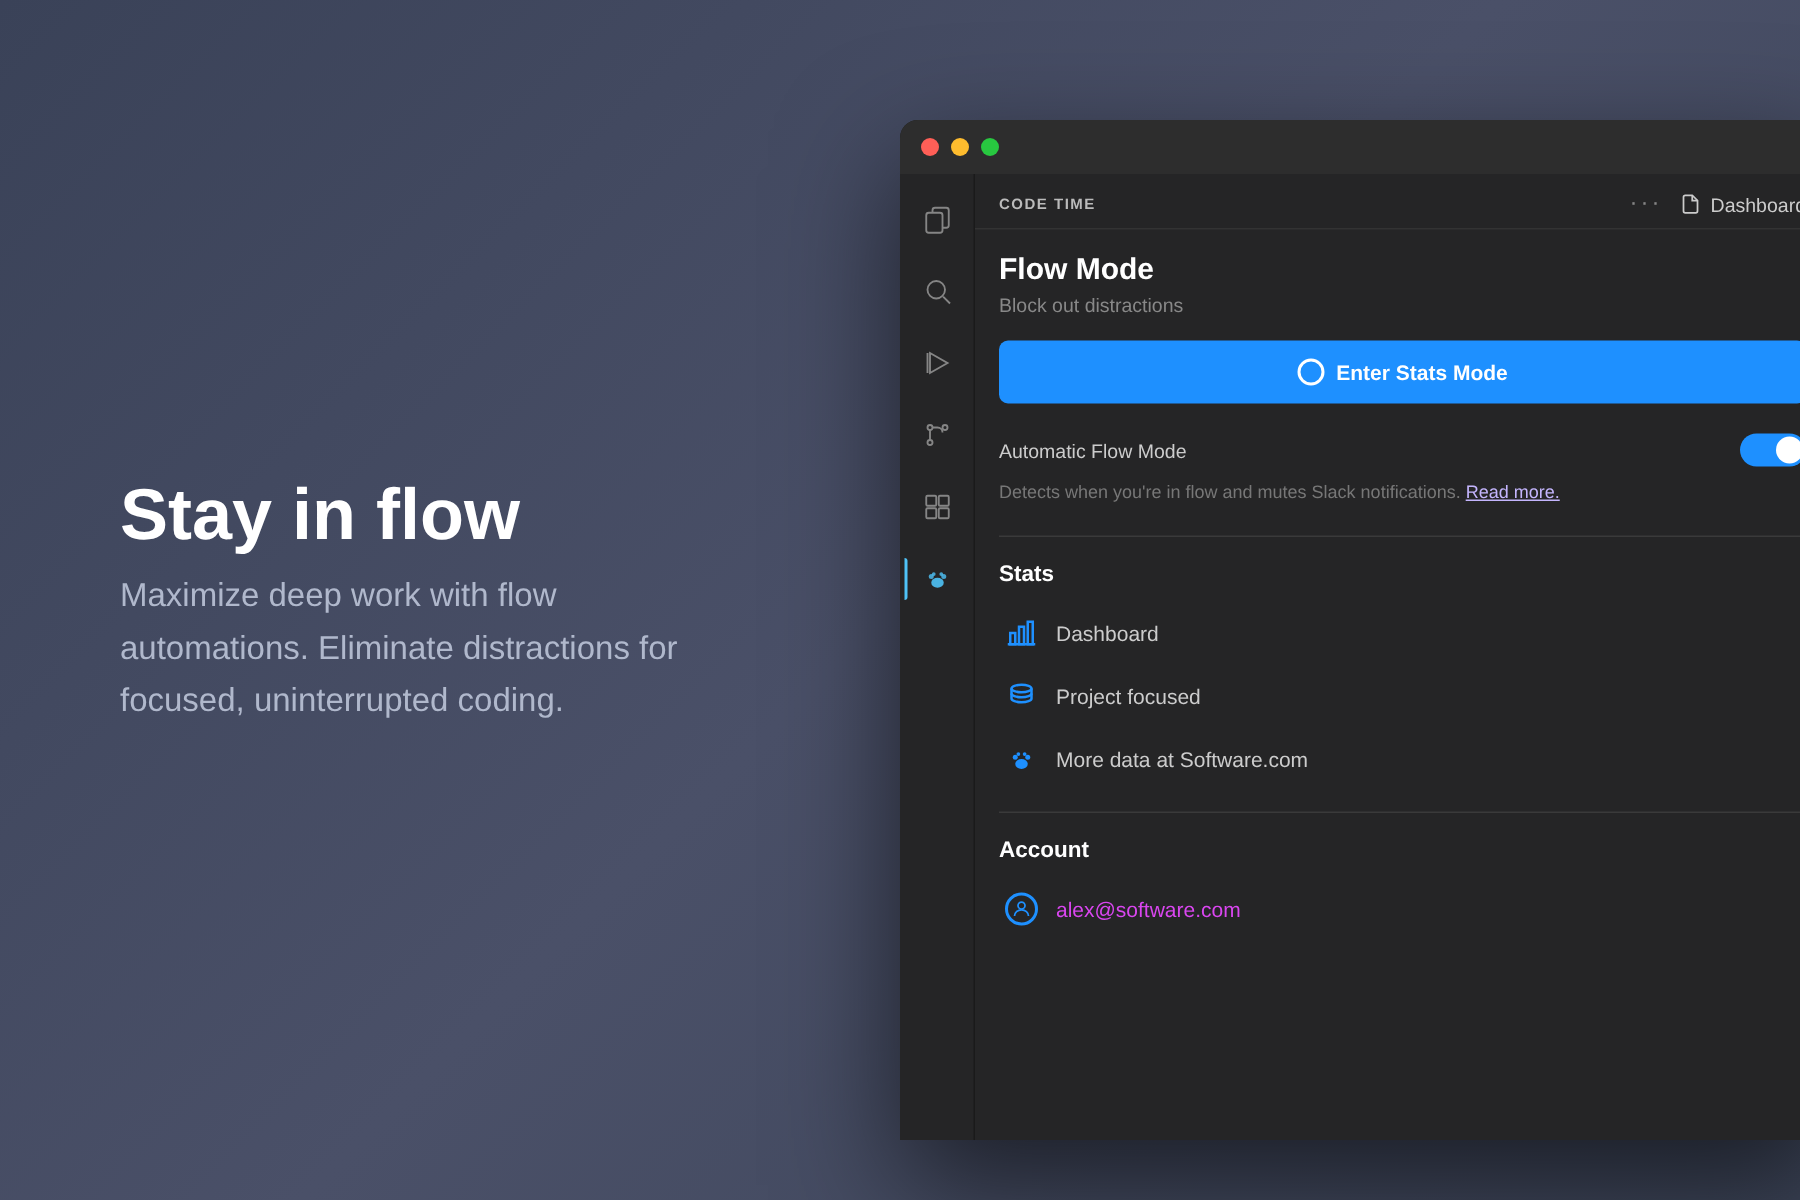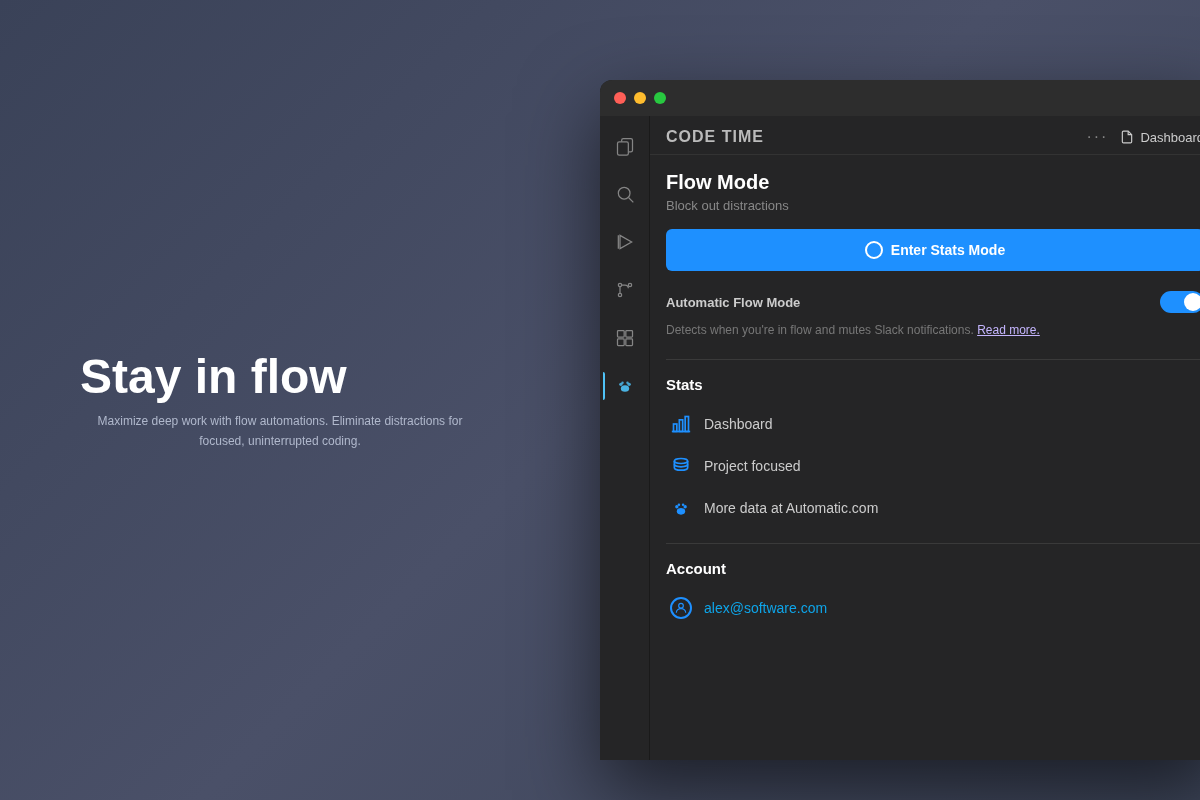--- a/index.html
+++ b/index.html
@@ -33,24 +33,23 @@
 
     .hero-title {
       font-size: 48px;
       font-weight: 800;
       color: #ffffff;
       margin-bottom: 8px;
       line-height: 1.15;
     }
 
     .hero-subtitle {
-      font-size: 12px;
+      font-size: 22px;
       color: #b0b8cc;
       line-height: 1.6;
-      text-align: center;
     }
 
     
     .vscode-window {
       position: absolute;
       right: -20px;
       top: 80px;
       width: 620px;
       height: 680px;
       background: #1e1e1e;
@@ -146,21 +145,21 @@
     
     .panel-header {
       padding: 12px 16px 8px;
       display: flex;
       align-items: center;
       justify-content: space-between;
       border-bottom: 1px solid #333;
     }
 
     .panel-title {
-      font-size: 16px;
+      font-size: 10px;
       font-weight: 600;
       color: #bbbbbb;
       letter-spacing: 1px;
       text-transform: uppercase;
     }
 
     .panel-header-right {
       display: flex;
       align-items: center;
       gap: 12px;
@@ -249,21 +248,21 @@
     
     .auto-flow-row {
       display: flex;
       align-items: center;
       justify-content: space-between;
       margin-bottom: 8px;
     }
 
     .auto-flow-label {
       font-size: 13px;
-      font-weight: 700;
+      font-weight: 400;
       color: #cccccc;
     }
 
     .toggle-switch {
       width: 44px;
       height: 22px;
       background: #1e90ff;
       border-radius: 11px;
       position: relative;
       cursor: pointer;
@@ -362,21 +361,21 @@
       display: flex;
       align-items: center;
       justify-content: center;
       color: #1e90ff;
       font-size: 13px;
       flex-shrink: 0;
     }
 
     .account-email {
       font-size: 14px;
-      color: #0ea5e9;
+      color: #d946ef;
     }
 
     
     .icon-svg {
       width: 20px;
       height: 20px;
     }
 
   </style>
 </head>
@@ -524,21 +523,21 @@
               <div class="stats-item">
                 <div class="stats-item-icon">
                   <svg width="20" height="20" viewBox="0 0 24 24" fill="#1e90ff">
                     <ellipse cx="12" cy="16" rx="5" ry="4"></ellipse>
                     <circle cx="7" cy="10.5" r="2"></circle>
                     <circle cx="17" cy="10.5" r="2"></circle>
                     <circle cx="9.5" cy="8" r="1.5"></circle>
                     <circle cx="14.5" cy="8" r="1.5"></circle>
                   </svg>
                 </div>
-                <span class="stats-item-label">More data at Automatic.com</span>
+                <span class="stats-item-label">More data at Software.com</span>
               </div>
 
             </div>
           </div>
 
           <div class="divider"></div>
 
           <div class="account-section">
             <div class="section-title">Account</div>
             <div class="account-item">

